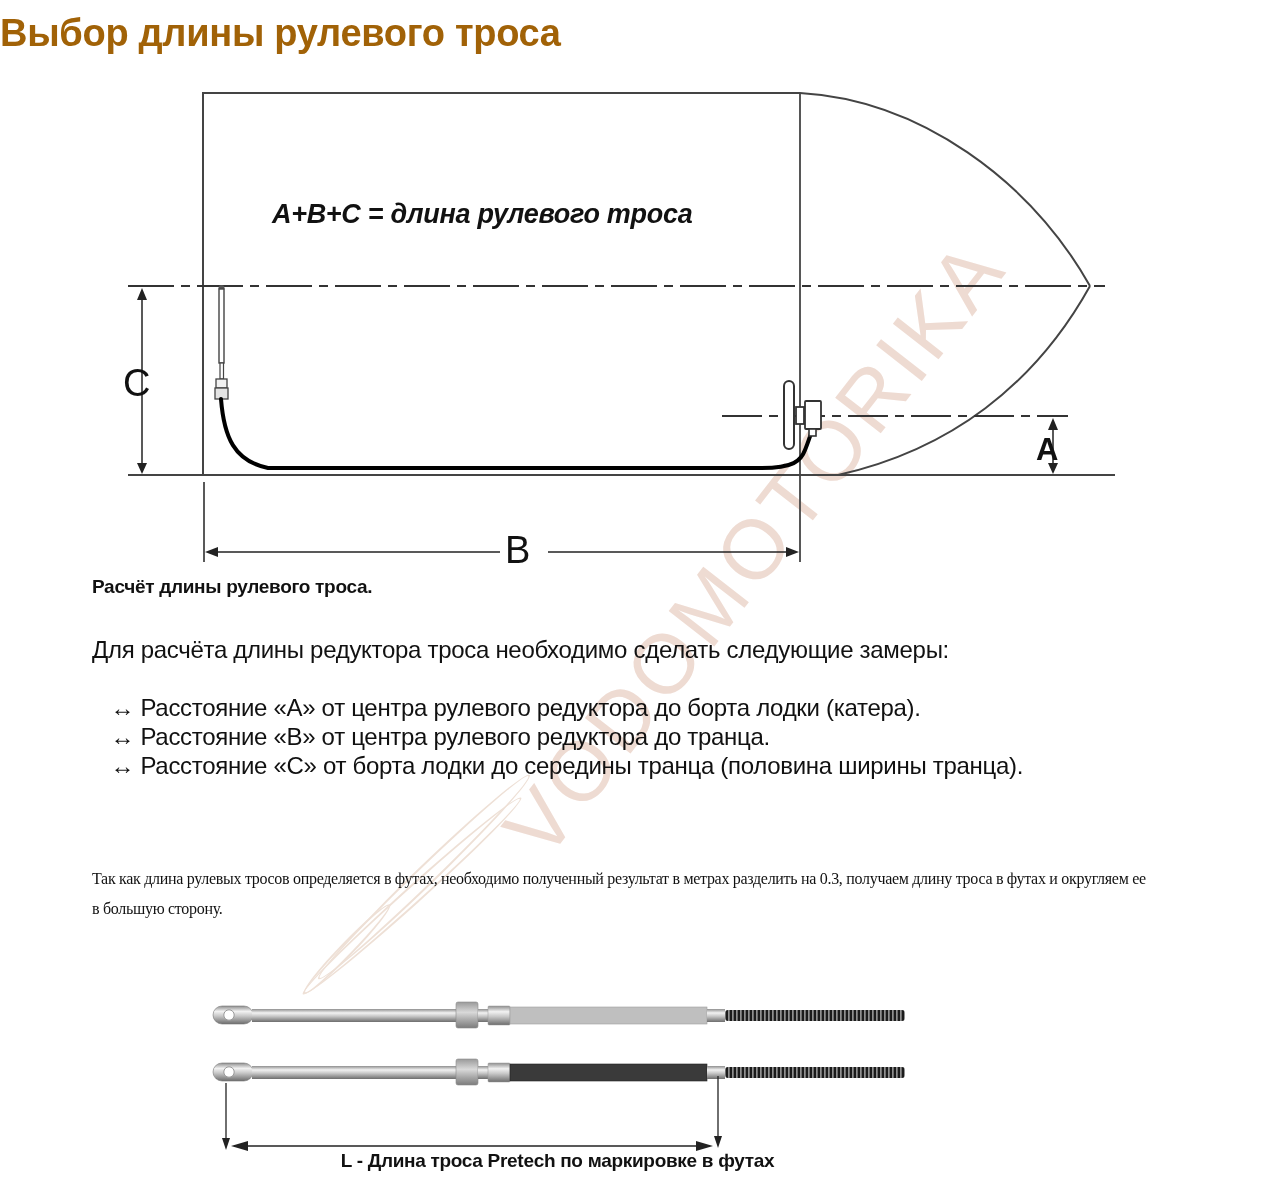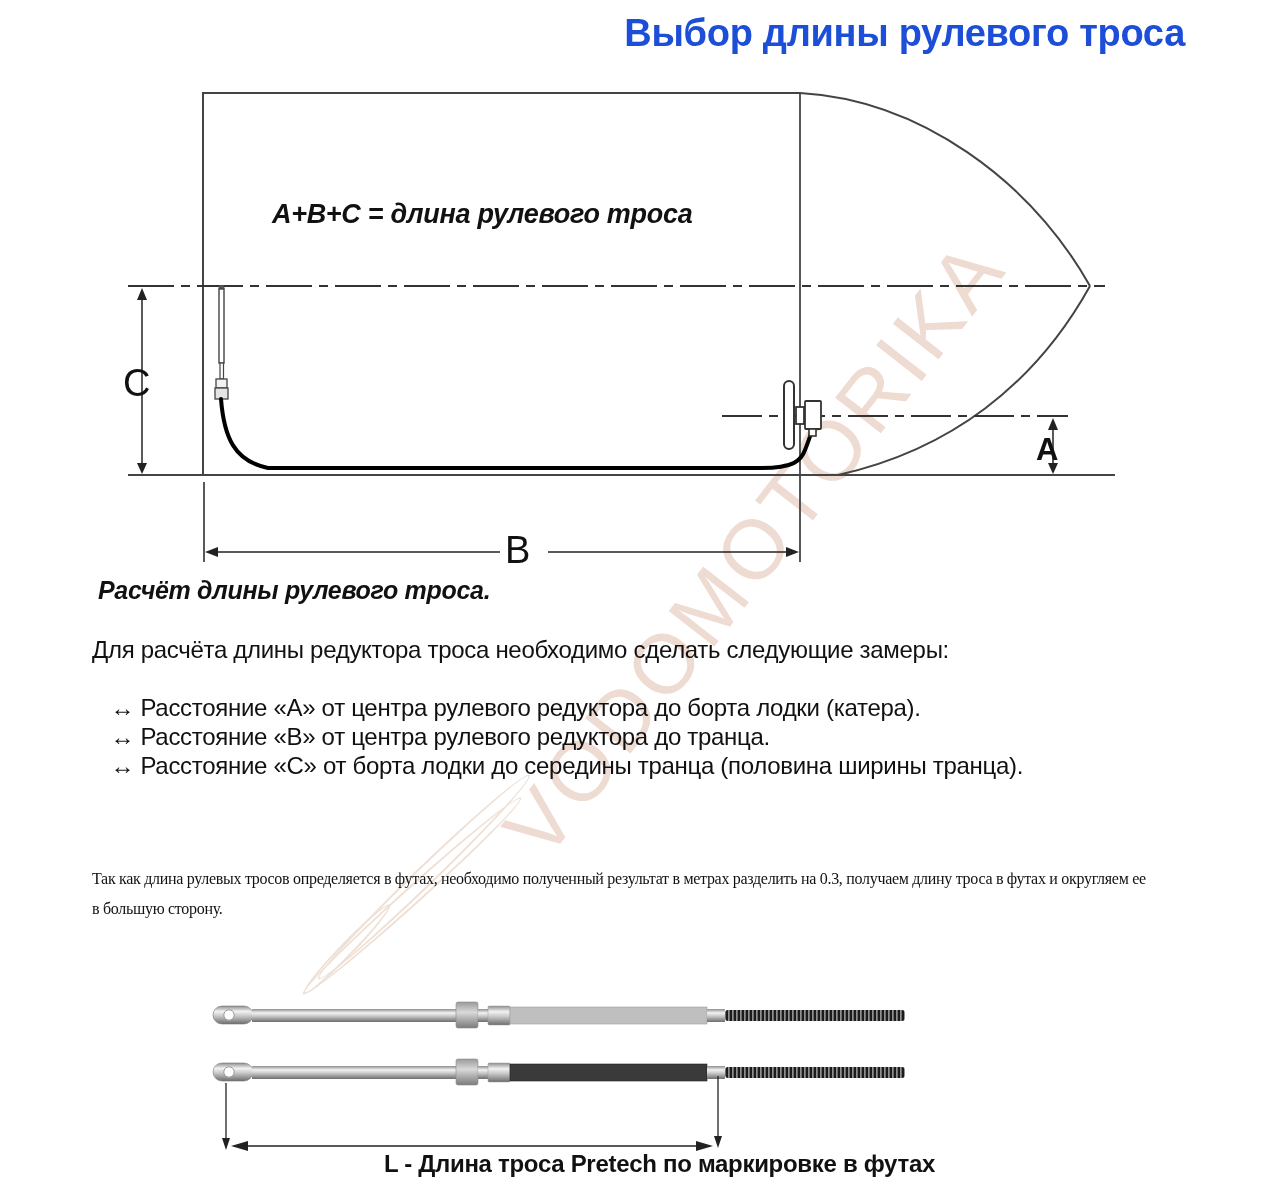--- a/index.html
+++ b/index.html
@@ -14,31 +14,31 @@
     font-size:84px;font-weight:400;letter-spacing:5px;color:#eedbd2;
     transform:translate(-50%,-50%) rotate(-52deg);
   }
   .feather{
     z-index:0;border:2px solid #eee0d6;border-radius:50%;
   }
   
   #lineart{left:0;top:0;z-index:1;}
   
   .txt{z-index:2;letter-spacing:-0.3px;}
-  #page-title{left:0;top:12px;width:1185px;text-align:right;font-size:38px;font-weight:bold;color:#1d4ed8;}
+  #page-title{left:0;top:12px;width:1185px;text-align:left;font-size:38px;font-weight:bold;color:#a16207;}
   #equation-label{left:272px;top:199px;font-size:27px;font-weight:bold;font-style:italic;}
   #dim-label-c{left:123px;top:362px;font-size:38px;}
   #dim-label-b{left:505px;top:529px;font-size:38px;}
   #dim-label-a{left:1036px;top:432px;font-size:31px;font-weight:bold;}
-  #section-heading{left:98px;top:576px;font-size:25px;font-weight:bold;font-style:italic;}
+  #section-heading{left:92px;top:576px;font-size:19px;font-weight:bold;}
   #intro-paragraph{left:92px;top:636px;font-size:24px;}
   #measure-list{left:92px;top:693px;width:940px;font-size:24px;line-height:29px;margin-left:12px;}
   .measure-item{white-space:pre-wrap;}
   #note-paragraph{left:92px;top:864px;width:1055px;font-size:16px;line-height:30px;font-family:Liberation Serif, serif;}
-  #figure-caption{left:180px;top:1150px;width:755px;text-align:right;font-size:24px;font-weight:bold;}
+  #figure-caption{left:180px;top:1150px;width:755px;text-align:center;font-size:19px;font-weight:bold;}
 </style>
 </head>
 <body>
 
 <div class="abs" id="watermark-text">VODOMOTORIKA</div>
 <div class="abs feather" style="left:277px;top:867px;width:290px;height:16px;transform:rotate(-44deg);"></div>
 <div class="abs feather" style="left:265px;top:887px;width:290px;height:14px;transform:rotate(-42deg);"></div>
 <div class="abs feather" style="left:285px;top:942px;width:120px;height:10px;transform:rotate(-46deg);"></div>
 
 <svg id="lineart" class="abs" width="1262" height="1200" viewBox="0 0 1262 1200">

